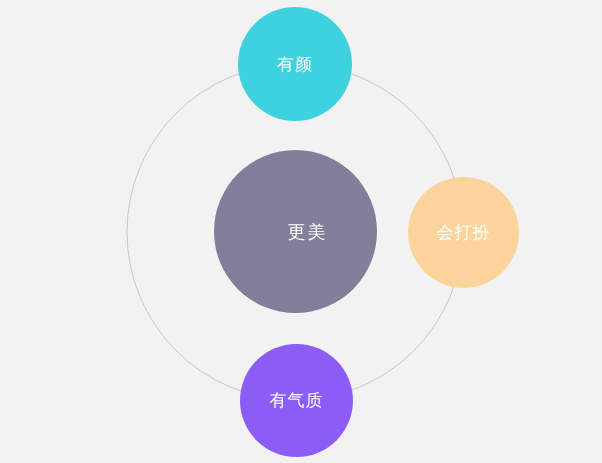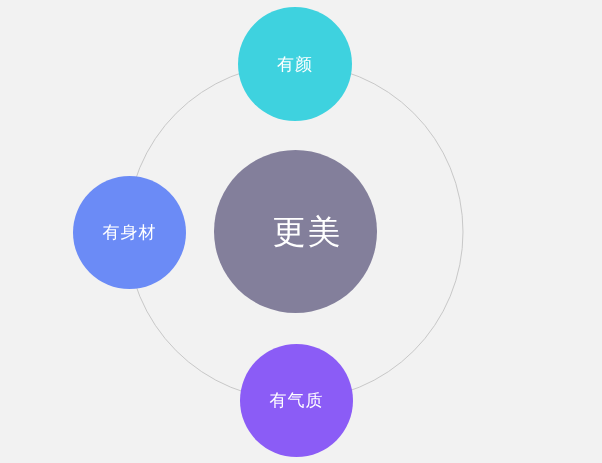--- a/index.html
+++ b/index.html
@@ -48,21 +48,21 @@
   
   #node-center {
     left: 214px;
     top: 150px;
     width: 163px;
     height: 163px;
     background: #837f9b;
     z-index: 5;
   }
   #node-center .node-label {
-    font-size: 33px;
+    font-size: 18px;
     letter-spacing: 2px;
     margin-left: 24px;
   }
 
   
   #node-top {
     left: 238px;
     top: 7px;
     width: 114px;
     height: 114px;
@@ -114,22 +114,22 @@
   </svg>
 
   <div class="node" id="node-center">
     <span class="node-label">更美</span>
   </div>
 
   <div class="node" id="node-top">
     <span class="node-label">有颜</span>
   </div>
 
-  <div class="node" id="node-left">
-    <span class="node-label">有身材</span>
+
+  <div class="node" id="node-right">
+    <span class="node-label">会打扮</span>
   </div>
-
 
   <div class="node" id="node-bottom">
     <span class="node-label">有气质</span>
   </div>
 
 </div>
 
 </body></html>

